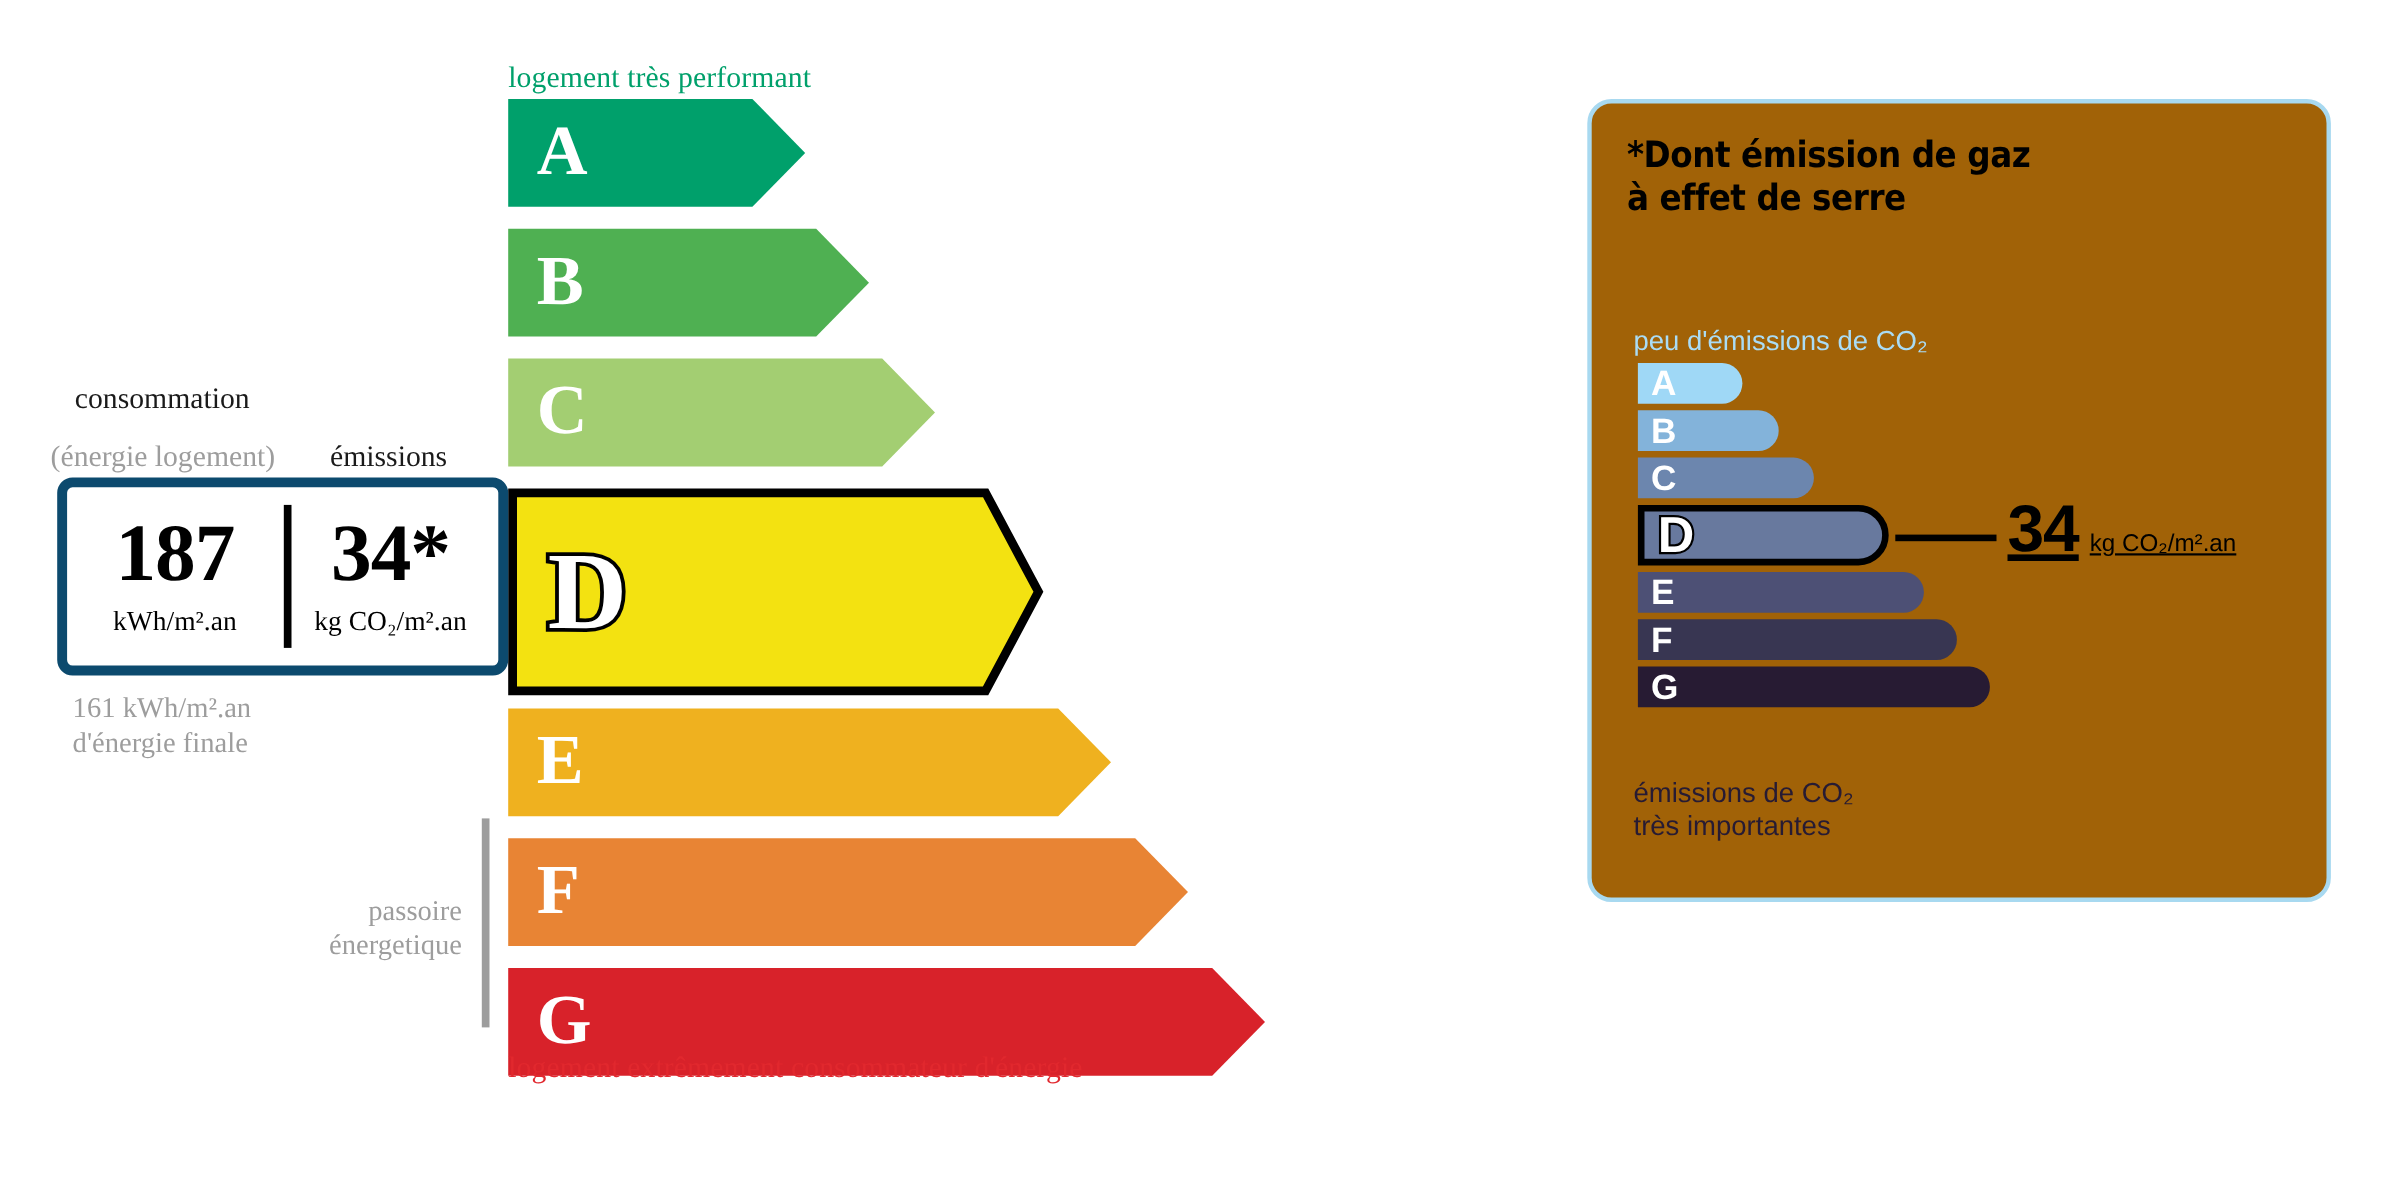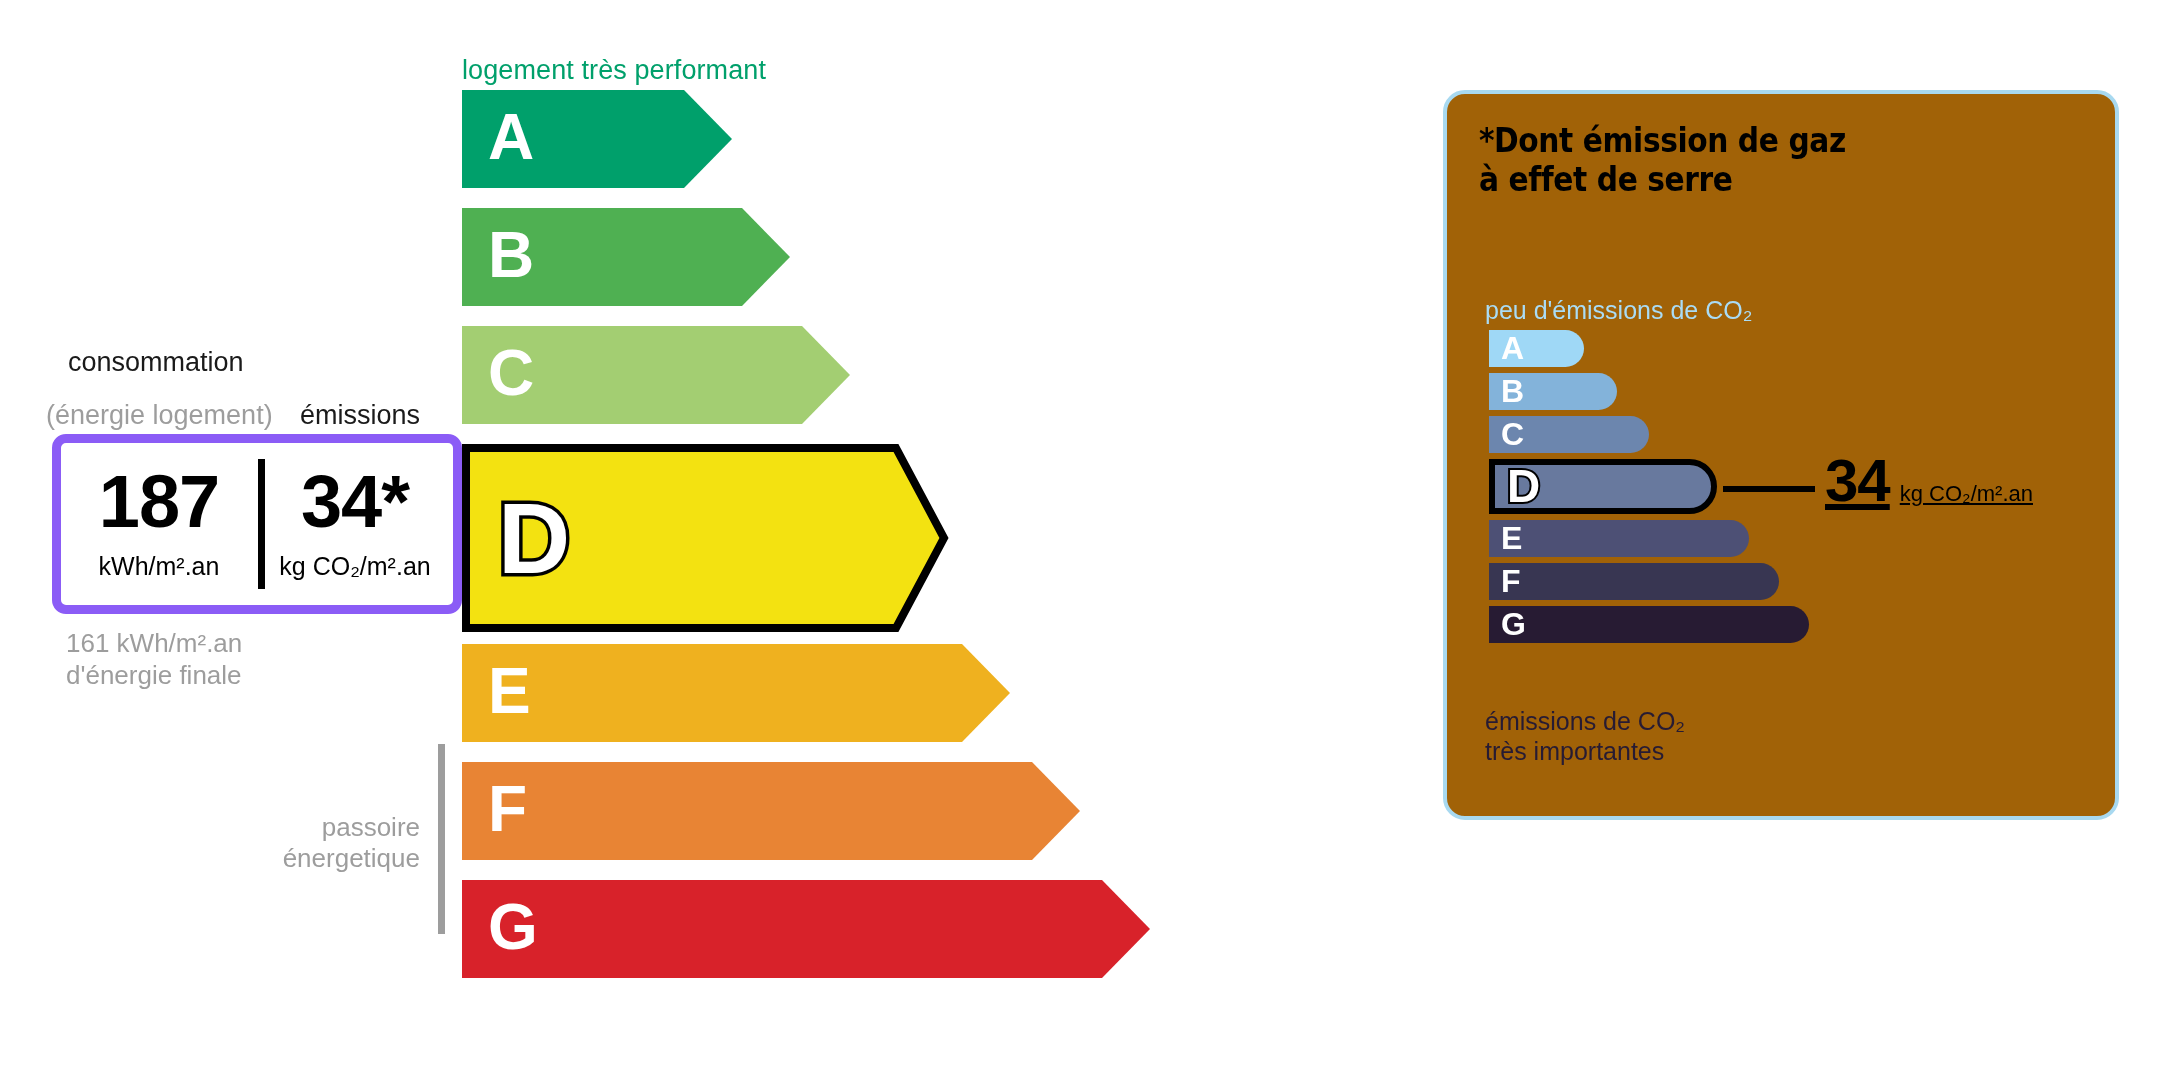--- a/index.html
+++ b/index.html
@@ -7,21 +7,21 @@
   body{
     width:2169px;height:1079px;
     font-family:"Liberation Sans","DejaVu Sans",sans-serif;
     -webkit-font-smoothing:antialiased;
     overflow:hidden;
     position:relative;
   }
   .stage{position:relative;width:2169px;height:1079px;}
 
   
-  .energy-wrap{position:absolute;left:0;top:0;width:1400px;height:1079px;}
+  .energy-wrap{position:absolute;left:0;top:0;width:1400px;height:1079px;font-family:Liberation Serif, serif;}
 
   .top-caption{
     position:absolute;left:462px;top:55px;
     font-size:27px;color:#00A06B;white-space:nowrap;letter-spacing:.1px;
   }
   .bottom-caption{
     position:absolute;left:462px;top:955px;
     font-size:27px;color:#E1282E;white-space:nowrap;letter-spacing:.1px;
   }
 
@@ -29,21 +29,21 @@
   .bar-svg{display:block;overflow:visible;}
   .bar-letter{
     position:absolute;
     font-size:64px;font-weight:bold;color:#ffffff;
     line-height:1;
   }
 
   
   .valuebox{
     position:absolute;left:52px;top:434px;width:410px;height:180px;
-    border:9px solid #8b5cf6;border-radius:14px;background:#fff;
+    border:9px solid #0c4a6e;border-radius:14px;background:#fff;
     box-sizing:border-box;z-index:5;
   }
   .valuebox .divider{
     position:absolute;left:50.2%;top:16px;bottom:16px;width:7px;background:#000;
   }
   .vb-cell{
     position:absolute;top:0;height:100%;
     display:flex;flex-direction:column;align-items:center;justify-content:center;
   }
   .vb-cell.left{left:0;width:50%;}
@@ -188,20 +188,21 @@
       <div>161 kWh/m².an</div>
       <div>d'énergie finale</div>
     </div>
 
     <div class="passoire-line"></div>
     <div class="passoire-txt">
       <div>passoire</div>
       <div>énergetique</div>
     </div>
 
+    <div class="bottom-caption">logement extrêmement consommateur d'énergie</div>
   </div>
 
   <div class="co2-panel">
     <div class="co2-title">
       <div>*Dont émission de gaz</div>
       <div>à effet de serre</div>
     </div>
 
     <div class="co2-top-caption">peu d'émissions de CO₂</div>
 

